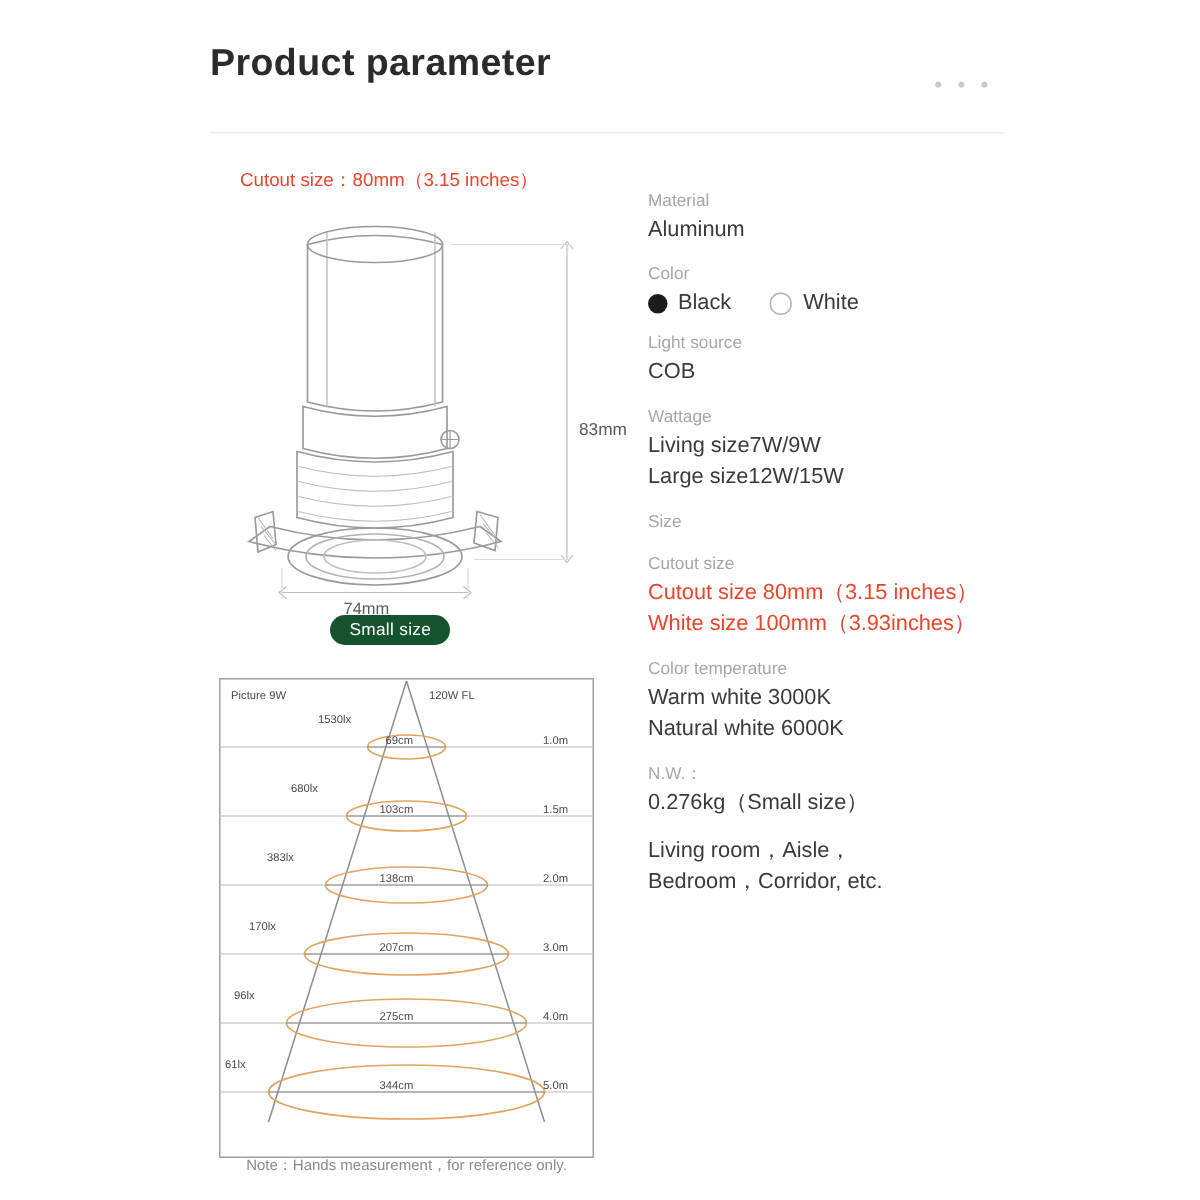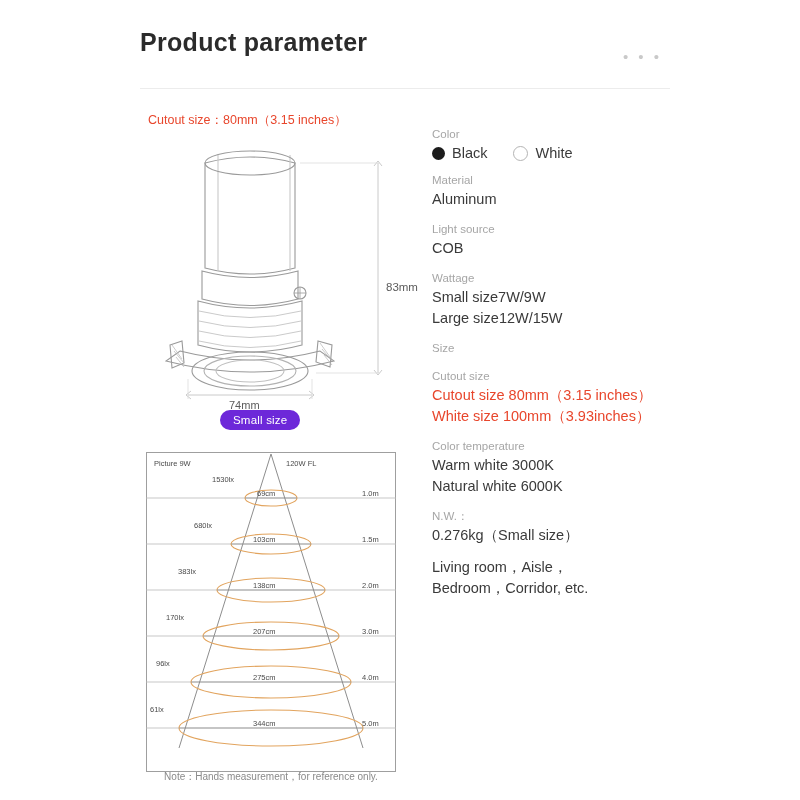--- a/index.html
+++ b/index.html
@@ -56,21 +56,21 @@
   
   .left-col {
     position: absolute;
     left: 140px;
     top: 112px;
     width: 265px;
   }
   .cutout-note {
     color: #e8462c;
     font-size: 12.5px;
-    margin-left: 8px;
+    margin-left: 20px;
     margin-bottom: 4px;
     white-space: nowrap;
   }
 
   .lamp-wrap {
     position: relative;
     width: 265px;
     height: 280px;
   }
   .lamp-svg { display: block; }
@@ -81,21 +81,21 @@
     top: 148px;
     font-size: 11.5px;
     color: #5b5b5b;
     white-space: nowrap;
   }
 
   .small-size-badge {
     position: absolute;
     left: 220px;
     top: 410px;
-    background: #6d28d9;
+    background: #14532d;
     color: #ffffff;
     font-size: 11.5px;
     border-radius: 11px;
     padding: 4px 13px;
     letter-spacing: .2px;
   }
 
   
   .chart-box {
     position: absolute;
@@ -286,42 +286,42 @@
         <text x="107" y="228" font-size="7.5">275cm</text>
         <text x="107" y="274" font-size="7.5">344cm</text>
       </g>
     </svg>
   </div>
   <div class="chart-note">Note：Hands measurement，for reference only.</div>
 
   <div class="right-col">
 
     <div class="spec">
+      <div class="spec-label">Material</div>
+      <div class="spec-value">Aluminum</div>
+    </div>
+
+    <div class="spec">
       <div class="spec-label">Color</div>
       <div class="color-row">
         <span class="swatch black"></span>
         <span class="color-name">Black</span>
         <span class="swatch white"></span>
         <span class="color-name">White</span>
       </div>
     </div>
 
     <div class="spec">
-      <div class="spec-label">Material</div>
-      <div class="spec-value">Aluminum</div>
-    </div>
-
-    <div class="spec">
       <div class="spec-label">Light source</div>
       <div class="spec-value">COB</div>
     </div>
 
     <div class="spec">
       <div class="spec-label">Wattage</div>
-      <div class="spec-value">Small size7W/9W</div>
+      <div class="spec-value">Living size7W/9W</div>
       <div class="spec-value">Large size12W/15W</div>
     </div>
 
     <div class="spec">
       <div class="spec-label">Size</div>
     </div>
 
     <div class="spec">
       <div class="spec-label">Cutout size</div>
       <div class="spec-value red">Cutout size  80mm（3.15 inches）</div>

